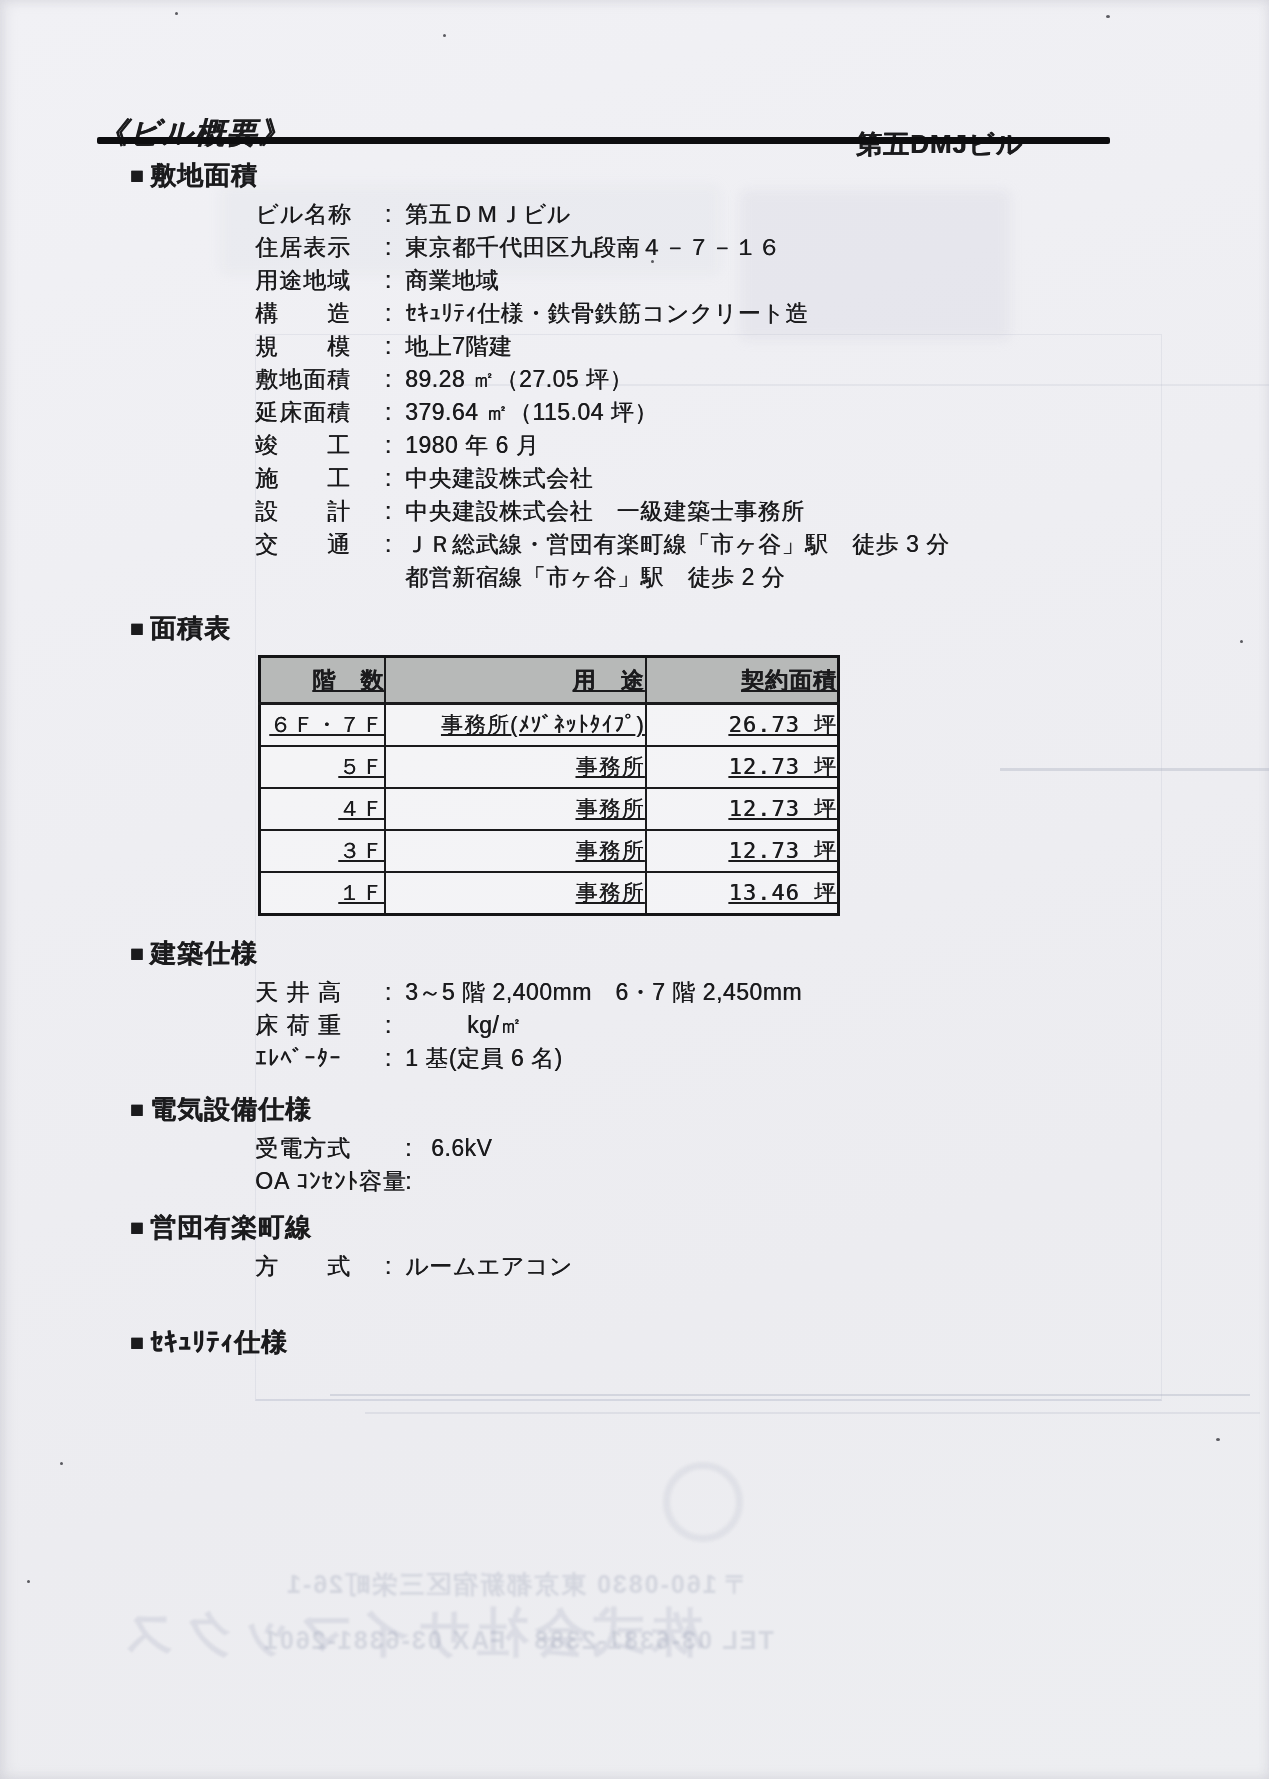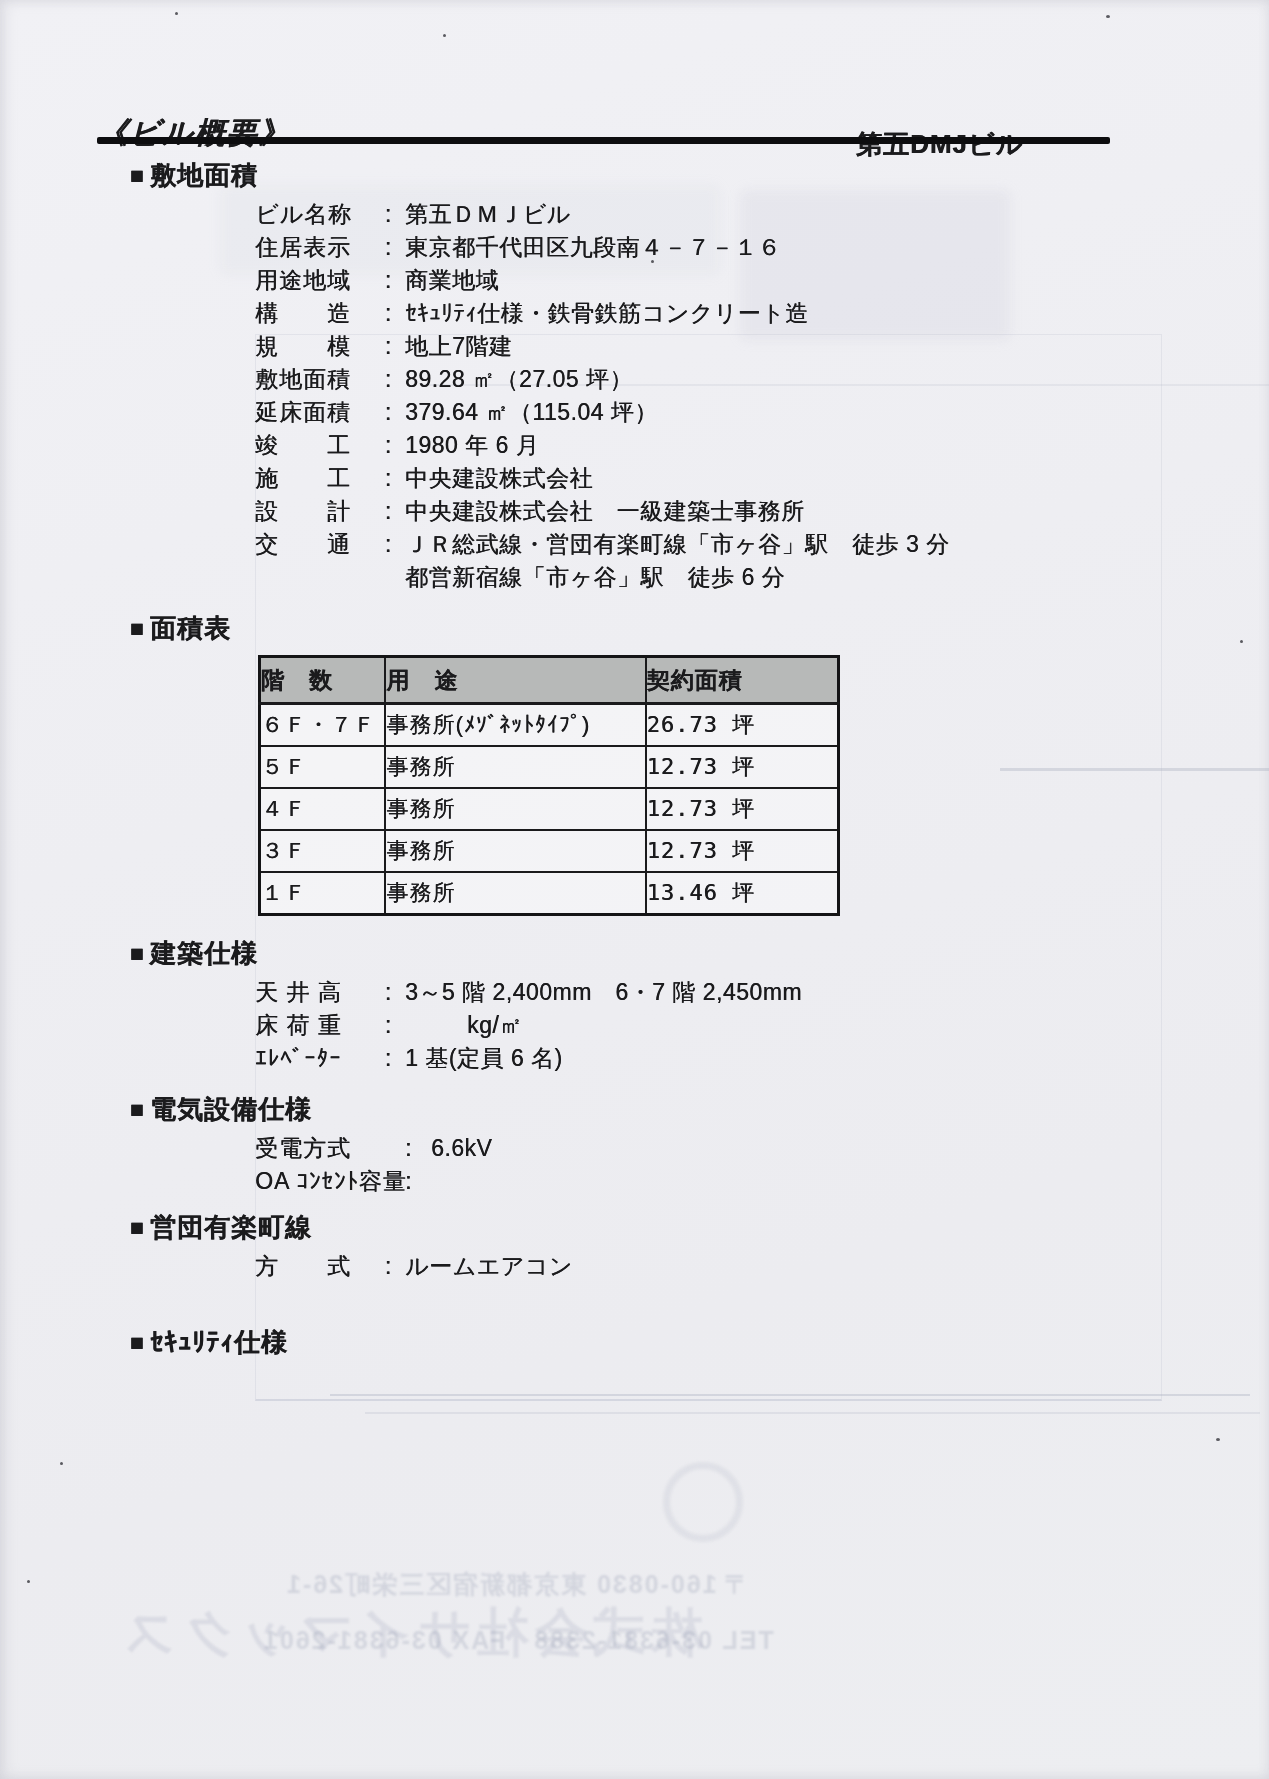--- a/index.html
+++ b/index.html
@@ -55,23 +55,23 @@
   
   .area-table{
     margin:10px 0 0 258px;
     border-collapse:collapse;
     width:582px;
     font-size:22px;
     background:rgba(255,255,255,.35);
   }
   .area-table th,.area-table td{
     border:2px solid #1a1a1c;
-    text-align:left;vertical-align:middle;
+    text-align:right;vertical-align:middle;
     padding:0;height:40px;letter-spacing:1px;
-    text-shadow:.4px 0 0 currentColor;white-space:pre;
+    text-shadow:.4px 0 0 currentColor;white-space:pre;text-decoration:underline;
   }
   .area-table thead th{
     background:#b7b9b8;
     font-weight:700;height:44px;font-size:23px;
     border-bottom:3px solid #1a1a1c;
   }
   .area-table{border:3px solid #141416;}
   .col-floor{width:124px;}
   .col-use{width:262px;}
   .col-area{width:196px;}
@@ -201,21 +201,21 @@
             <span class="kv-value">中央建設株式会社　一級建築士事務所</span>
         </div>
         <div class="kv">
           <span class="kv-label">交　　通</span>
             <span class="kv-colon">:</span>
             <span class="kv-value">ＪＲ総武線・営団有楽町線「市ヶ谷」駅　徒歩 3 分</span>
         </div>
         <div class="kv continuation">
           <span class="kv-label"></span>
             <span class="kv-colon"></span>
-            <span class="kv-value">都営新宿線「市ヶ谷」駅　徒歩 6 分</span>
+            <span class="kv-value">都営新宿線「市ヶ谷」駅　徒歩 2 分</span>
         </div>
       </div>
     </div>
 
     <div class="sec sec-area">
       <div class="section-heading">
         <span class="marker">■</span>
         <span>面積表</span>
       </div>
       <table class="area-table">

